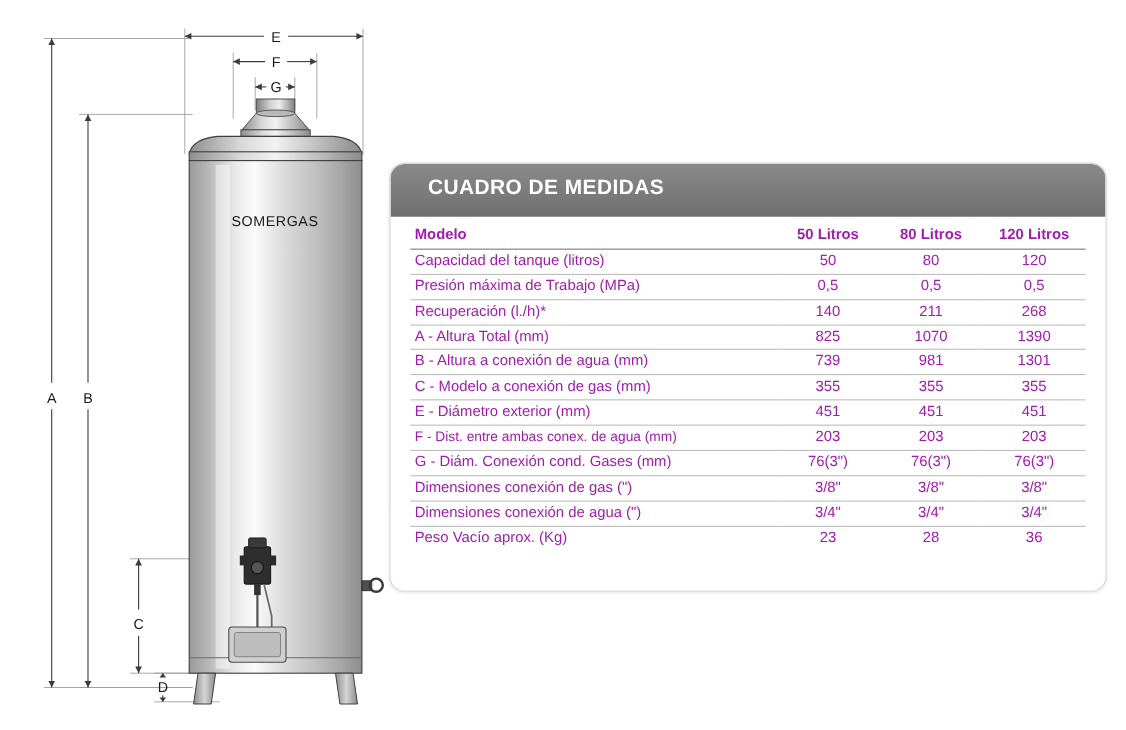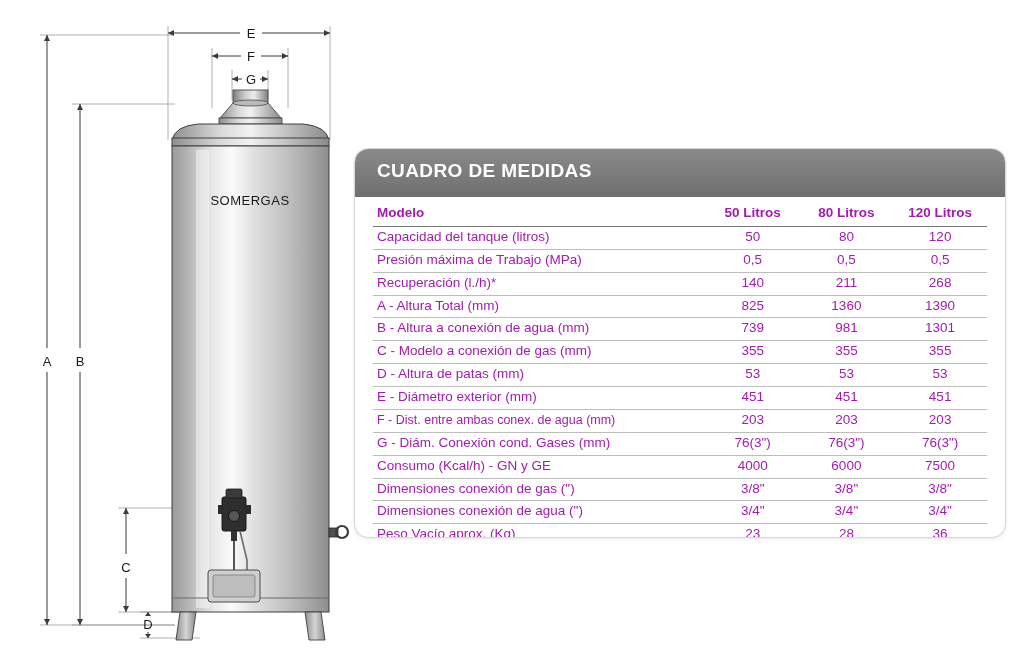--- a/index.html
+++ b/index.html
@@ -37,21 +37,21 @@
     box-shadow: 0 1px 3px rgba(0,0,0,0.10);
     box-sizing: border-box;
     overflow: hidden;
   }
 
   #card-title {
     color: #ffffff;
     font-size: 19px;
     font-weight: bold;
     letter-spacing: 0.4px;
-    padding: 11px 0 0 22px;
+    padding: 11px 0 0 34px;
   }
   #card-header {
     height: 48px;
     background: #7d7d7d;
     border-top-left-radius: 13px;
     border-top-right-radius: 13px;
     background: linear-gradient(to bottom, #8a8a8a 0%, #6f6f6f 100%);
   }
 
   table.measures {
@@ -283,66 +283,54 @@
       </tr>
       <tr>
         <td class="label">Recuperación (l./h)*</td>
         <td class="val">140</td>
         <td class="val">211</td>
         <td class="val">268</td>
       </tr>
       <tr>
         <td class="label">A - Altura Total (mm)</td>
         <td class="val">825</td>
-        <td class="val">1360</td>
+        <td class="val">1070</td>
         <td class="val">1390</td>
       </tr>
       <tr>
         <td class="label">B - Altura a conexión de agua (mm)</td>
         <td class="val">739</td>
         <td class="val">981</td>
         <td class="val">1301</td>
       </tr>
       <tr>
         <td class="label">C - Modelo a conexión de gas (mm)</td>
         <td class="val">355</td>
         <td class="val">355</td>
         <td class="val">355</td>
       </tr>
       <tr>
-        <td class="label">D - Altura de patas (mm)</td>
-        <td class="val">53</td>
-        <td class="val">53</td>
-        <td class="val">53</td>
-      </tr>
-      <tr>
         <td class="label">E - Diámetro exterior (mm)</td>
         <td class="val">451</td>
         <td class="val">451</td>
         <td class="val">451</td>
       </tr>
       <tr>
         <td class="label thin">F - Dist. entre ambas conex. de agua (mm)</td>
         <td class="val">203</td>
         <td class="val">203</td>
         <td class="val">203</td>
       </tr>
       <tr>
         <td class="label">G - Diám. Conexión cond. Gases (mm)</td>
         <td class="val">76(3")</td>
         <td class="val">76(3")</td>
         <td class="val">76(3")</td>
       </tr>
       <tr>
-        <td class="label">Consumo (Kcal/h) - GN y GE</td>
-        <td class="val">4000</td>
-        <td class="val">6000</td>
-        <td class="val">7500</td>
-      </tr>
-      <tr>
         <td class="label">Dimensiones conexión de gas (")</td>
         <td class="val">3/8"</td>
         <td class="val">3/8"</td>
         <td class="val">3/8"</td>
       </tr>
       <tr>
         <td class="label">Dimensiones conexión de agua (")</td>
         <td class="val">3/4"</td>
         <td class="val">3/4"</td>
         <td class="val">3/4"</td>

